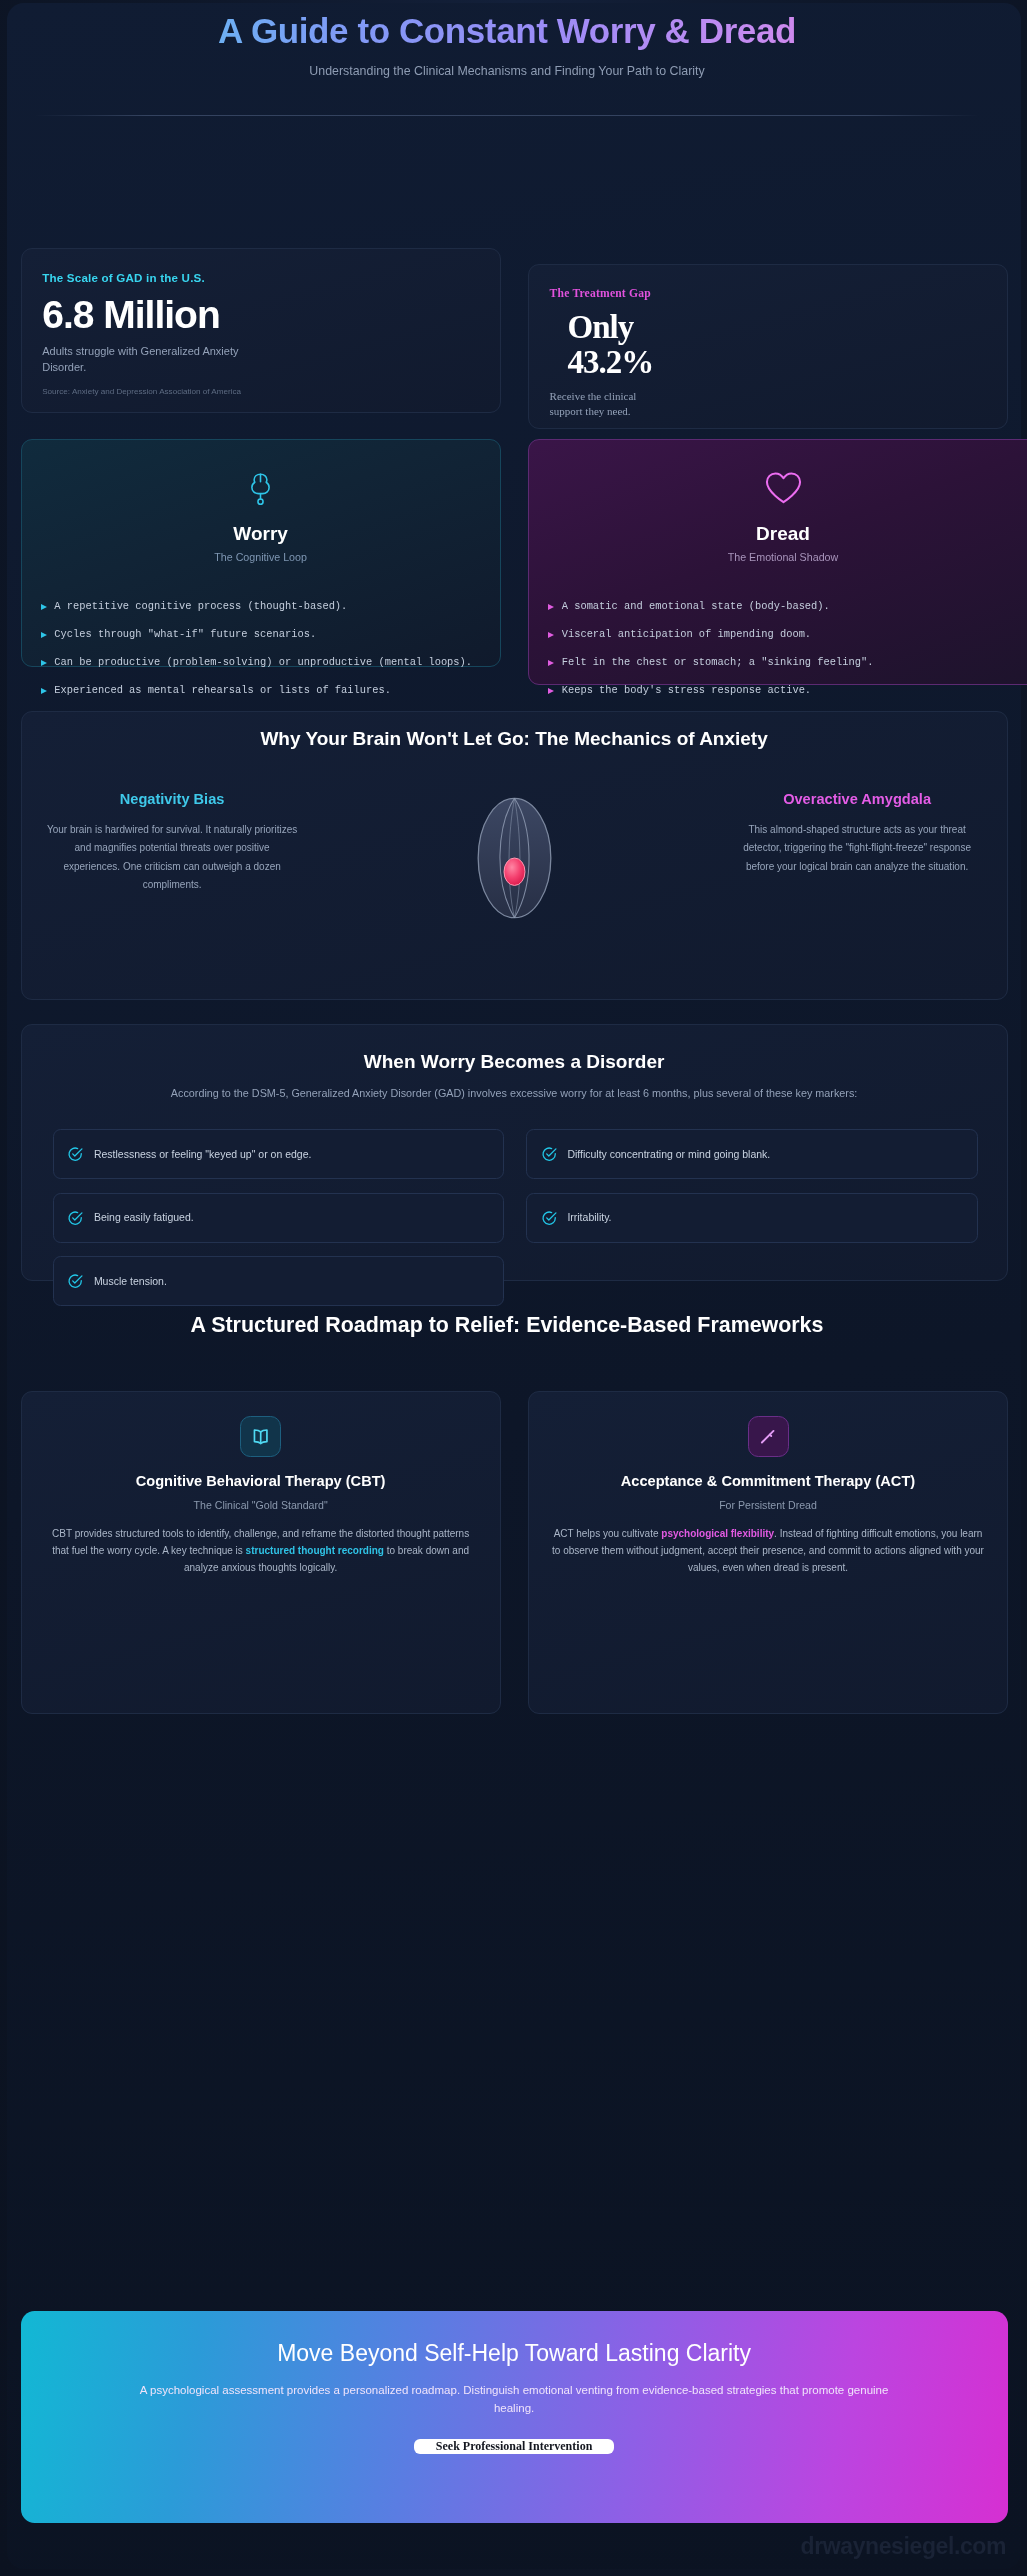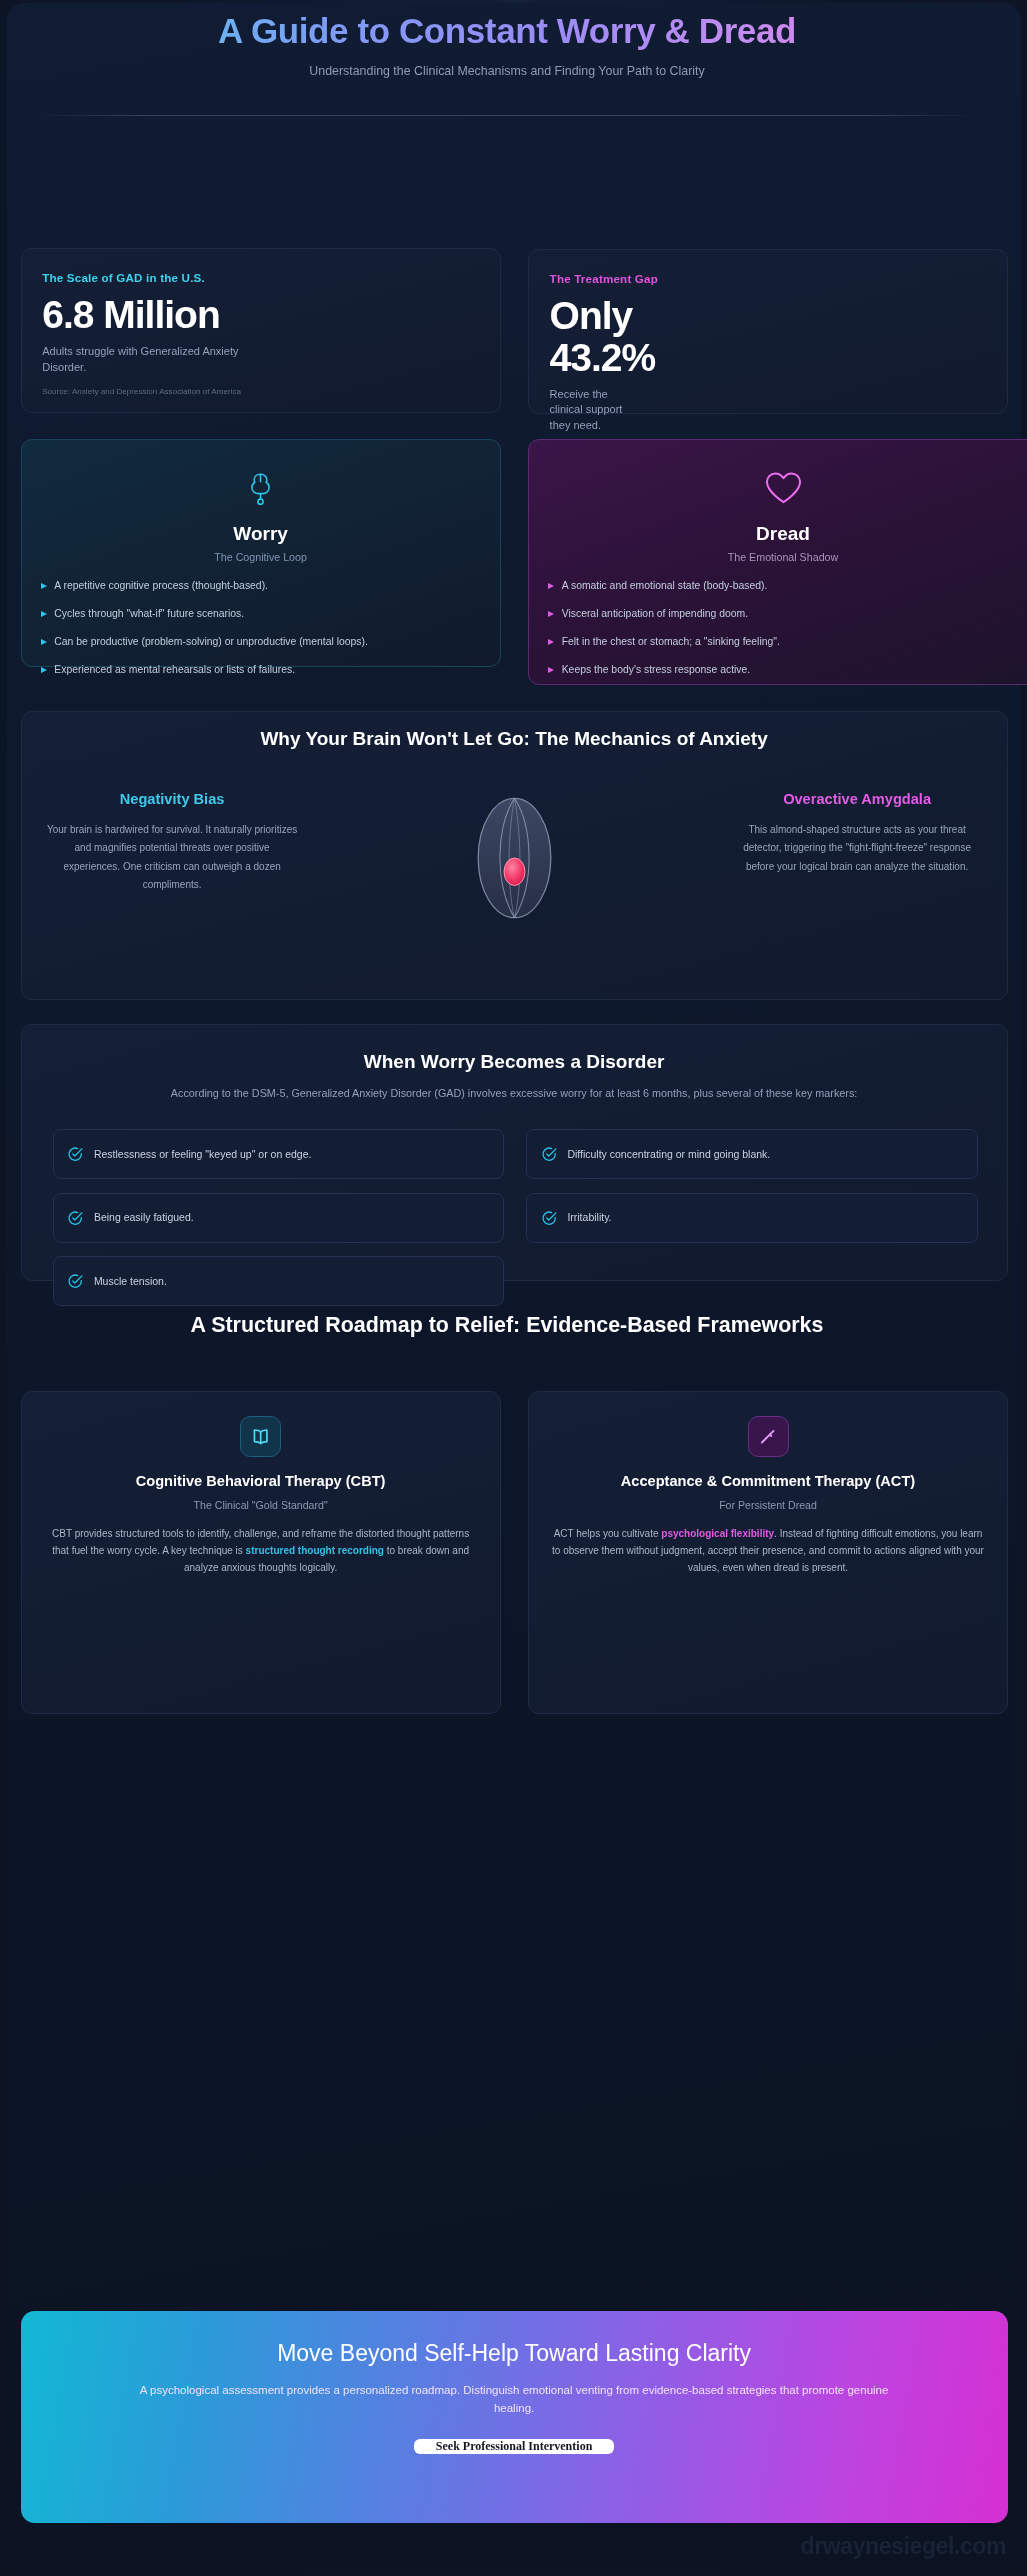--- a/index.html
+++ b/index.html
@@ -31,41 +31,41 @@
   .card { position:absolute; border-radius:11px; border:0.9px solid #1e2b44;
     background:linear-gradient(165deg,#141f36 0%,#111a2e 100%); }
 
   
   .stat { padding:22px 20.6px 19px 20.6px; }
   .stat-label { font-size:11.6px; font-weight:bold; letter-spacing:0.2px; }
   .stat-label.cyan { color:#38d6f0; }
   .stat-label.pink { color:#e152dd; }
   .stat-value { font-size:39px; font-weight:bold; color:#fff; line-height:1.06;
     margin-top:10.3px; letter-spacing:-1px; }
-  .stat-value.two { font-size:39px; }
+  .stat-value.two { font-size:33px;margin-left:18px; }
   .stat-desc { margin-top:8.6px; font-size:11px; color:#93a1b8; line-height:1.42; }
   .stat-src { margin-top:12px; font-size:8.1px; color:#5d6b82; }
 
   .gap-row { position:absolute; left:122px; top:195px; display:flex; gap:2.6px; }
   .gap-row .person { width:19px; height:19px; border-radius:50%;
     display:flex; align-items:center; justify-content:center; }
   .gap-row .person.on { background:#e35ee0; }
   .gap-row .person.off { background:#4b5568; }
   .gap-row .person svg { width:11px; height:11px; display:block; }
 
   .only-wrap { position:relative; }
 
   
   .wd { padding:20.6px 19px 20.6px 19px; }
   .wd-icon { height:45px; display:flex; align-items:center; justify-content:center; margin-top:5.1px; }
   .wd-title { text-align:center; font-size:19px; font-weight:bold; color:#fff; margin-top:12px; }
   .wd-sub { text-align:center; font-size:10.7px; margin-top:6px; }
   .wd-sub.cyan { color:#7e96b2; }
   .wd-sub.pink { color:#a894bb; }
-  .wd-list { margin-top:15px; }
+  .wd-list { margin-top:36px;font-family:Liberation Mono, monospace; }
   .wd-li { display:flex; gap:7.7px; margin-bottom:13px; font-size:10.4px;
     color:#c4cedd; line-height:1.45; }
   .tri { flex:0 0 auto; width:0; height:0; margin-top:5.1px;
     border-top:3.9px solid transparent; border-bottom:3.9px solid transparent; }
   .tri.cyan { border-left:6px solid #2ec5e8; }
   .tri.pink { border-left:6px solid #e05ce0; }
 
   .card-worry { border:0.9px solid #16465c;
     background:linear-gradient(160deg,#102b3d 0%,#112436 40%,#101a2c 100%); }
   .card-dread { border:0.9px solid #5c2a72;
@@ -132,21 +132,21 @@
   </div>
   <div class="hr"></div>
 
   <div class="card stat" style="left:20.6px; top:248px; width:480px; height:165px;">
     <div class="stat-label cyan">The Scale of GAD in the U.S.</div>
     <div class="stat-value">6.8 Million</div>
     <div class="stat-desc" style="width:223px;">Adults struggle with Generalized Anxiety Disorder.</div>
     <div class="stat-src">Source: Anxiety and Depression Association of America</div>
   </div>
 
-  <div class="card stat" style="left:528px; top:249px; width:480px; height:165px;">
+  <div class="card stat" style="left:528px; top:264px; width:480px; height:165px;font-family:Liberation Serif, serif;">
     <div class="stat-label pink">The Treatment Gap</div>
     <div class="stat-value two only-wrap">
       <div>Only</div>
       <div>43.2%</div>
     </div>
     <div class="stat-desc" style="width:90px;">Receive the clinical support they need.</div>
     <div class="gap-row" id="people-row">
         <div class="person on">
           <svg viewBox="0 0 24 24" fill="#fff">
             <circle cx="12" cy="8.2" r="3.4"></circle>

